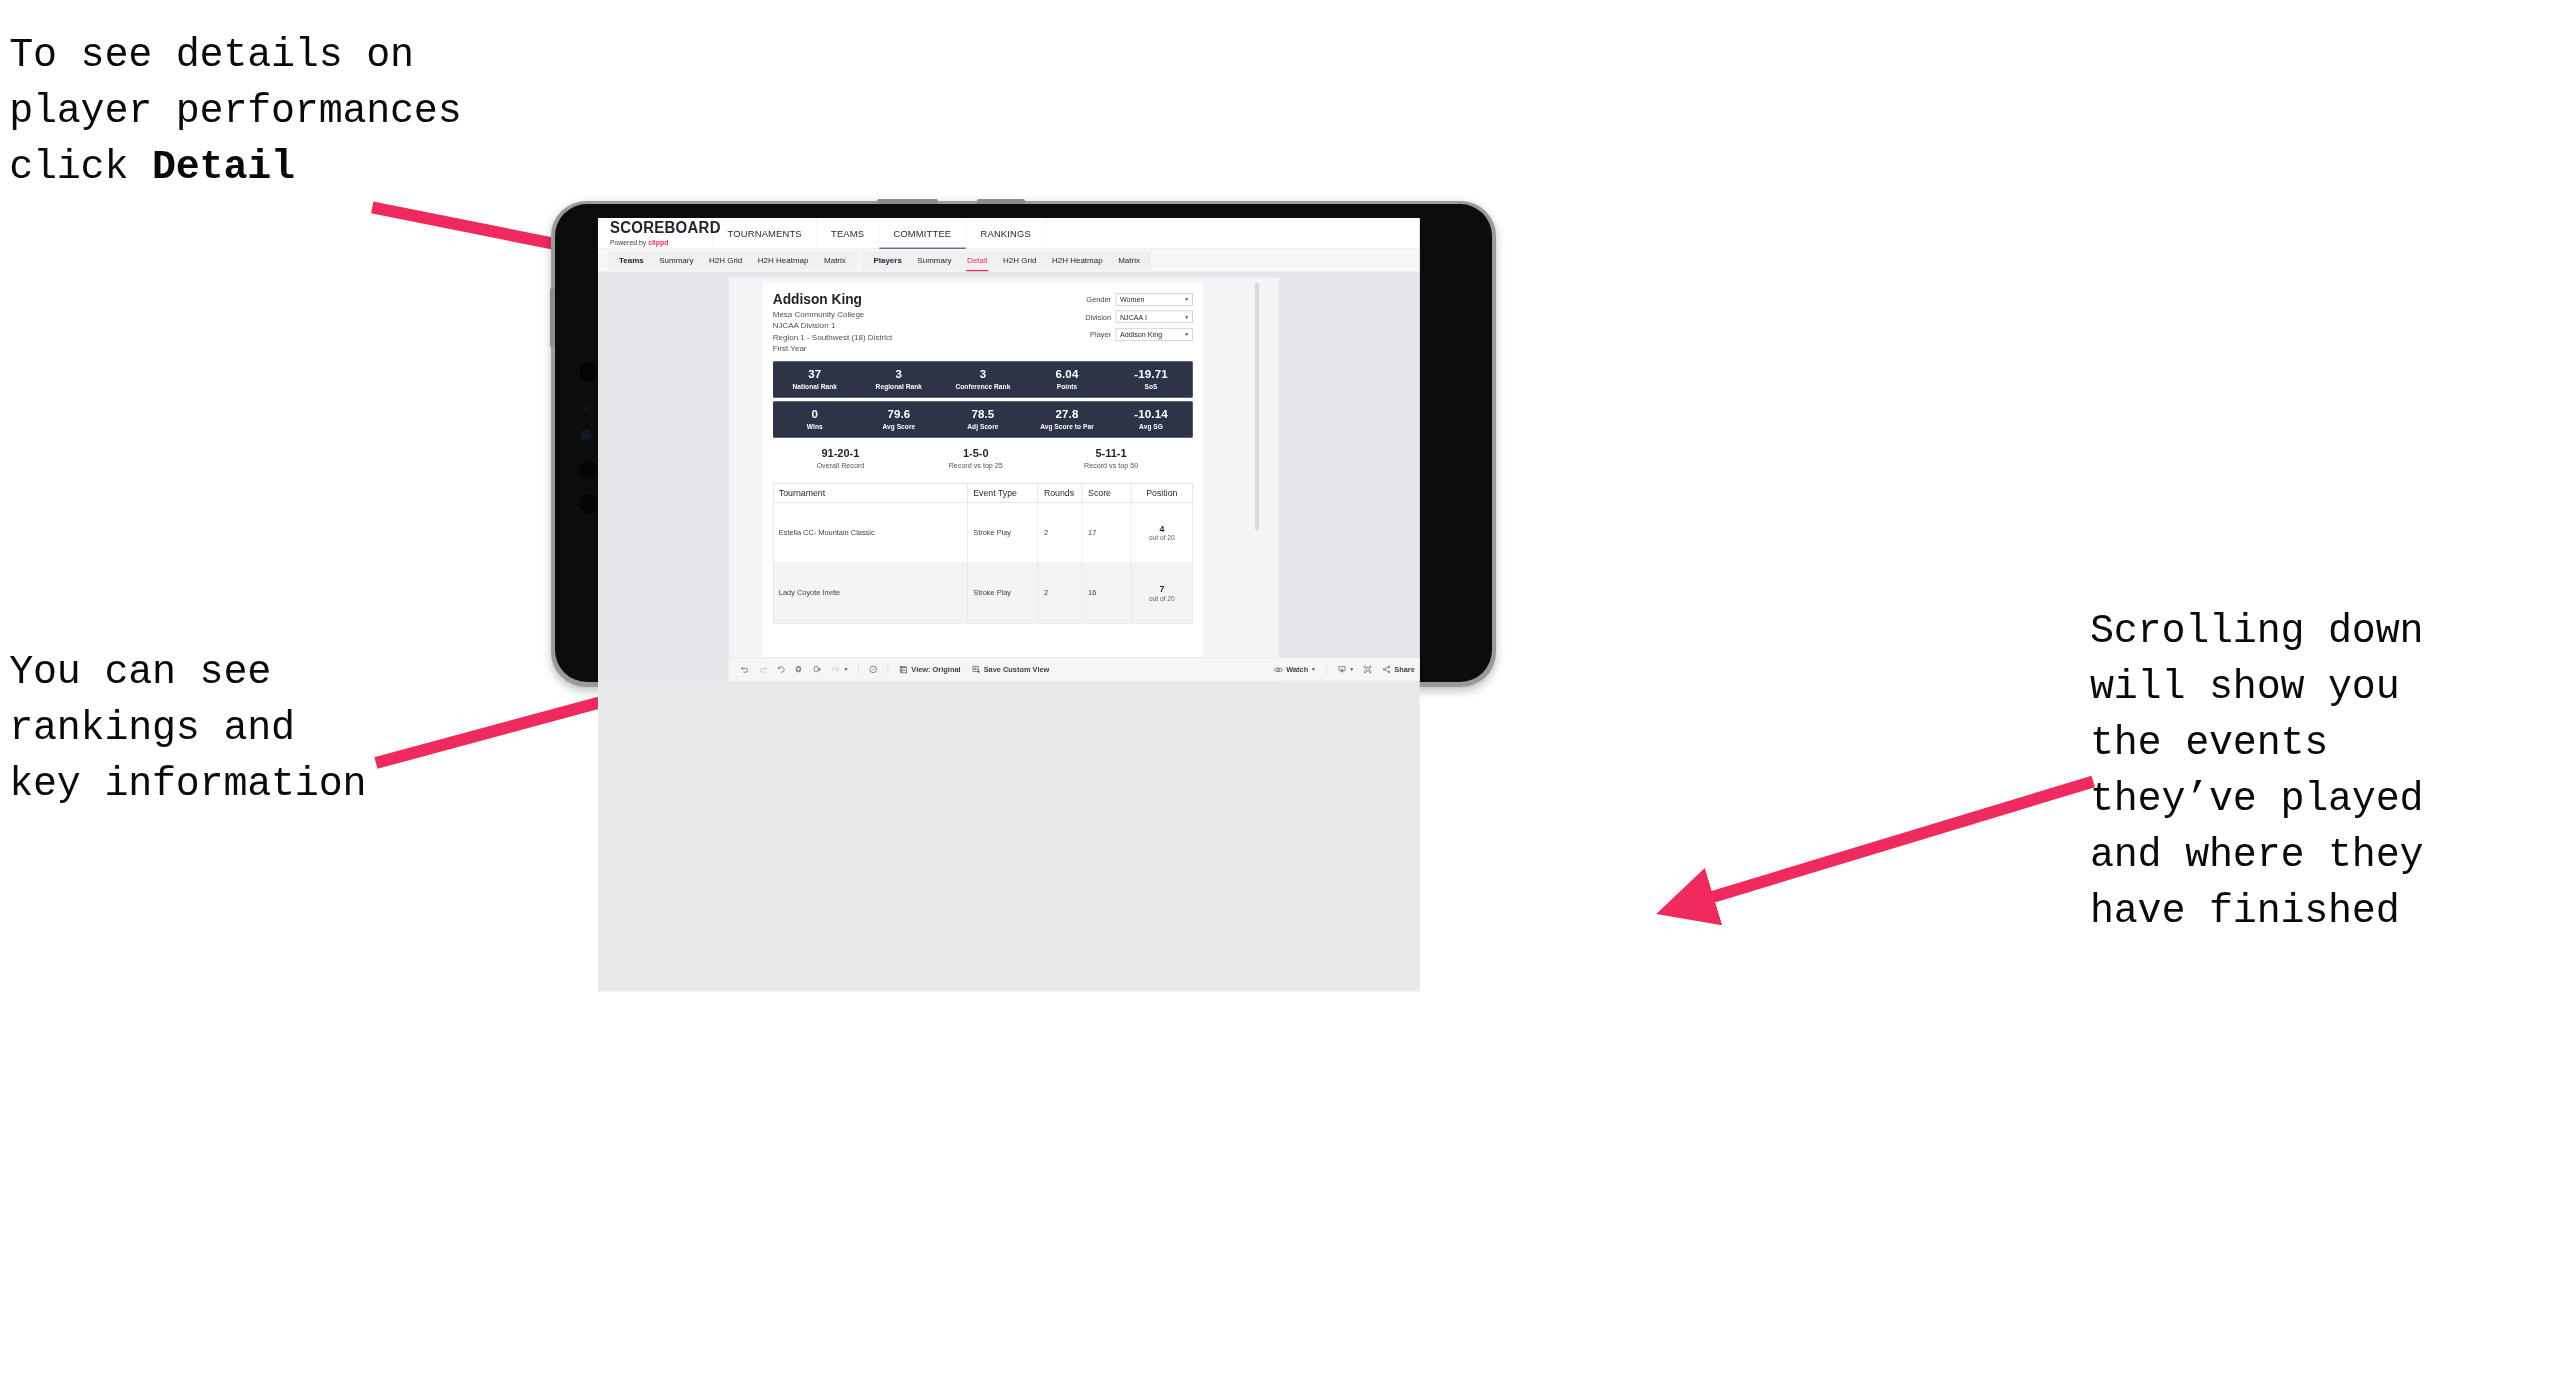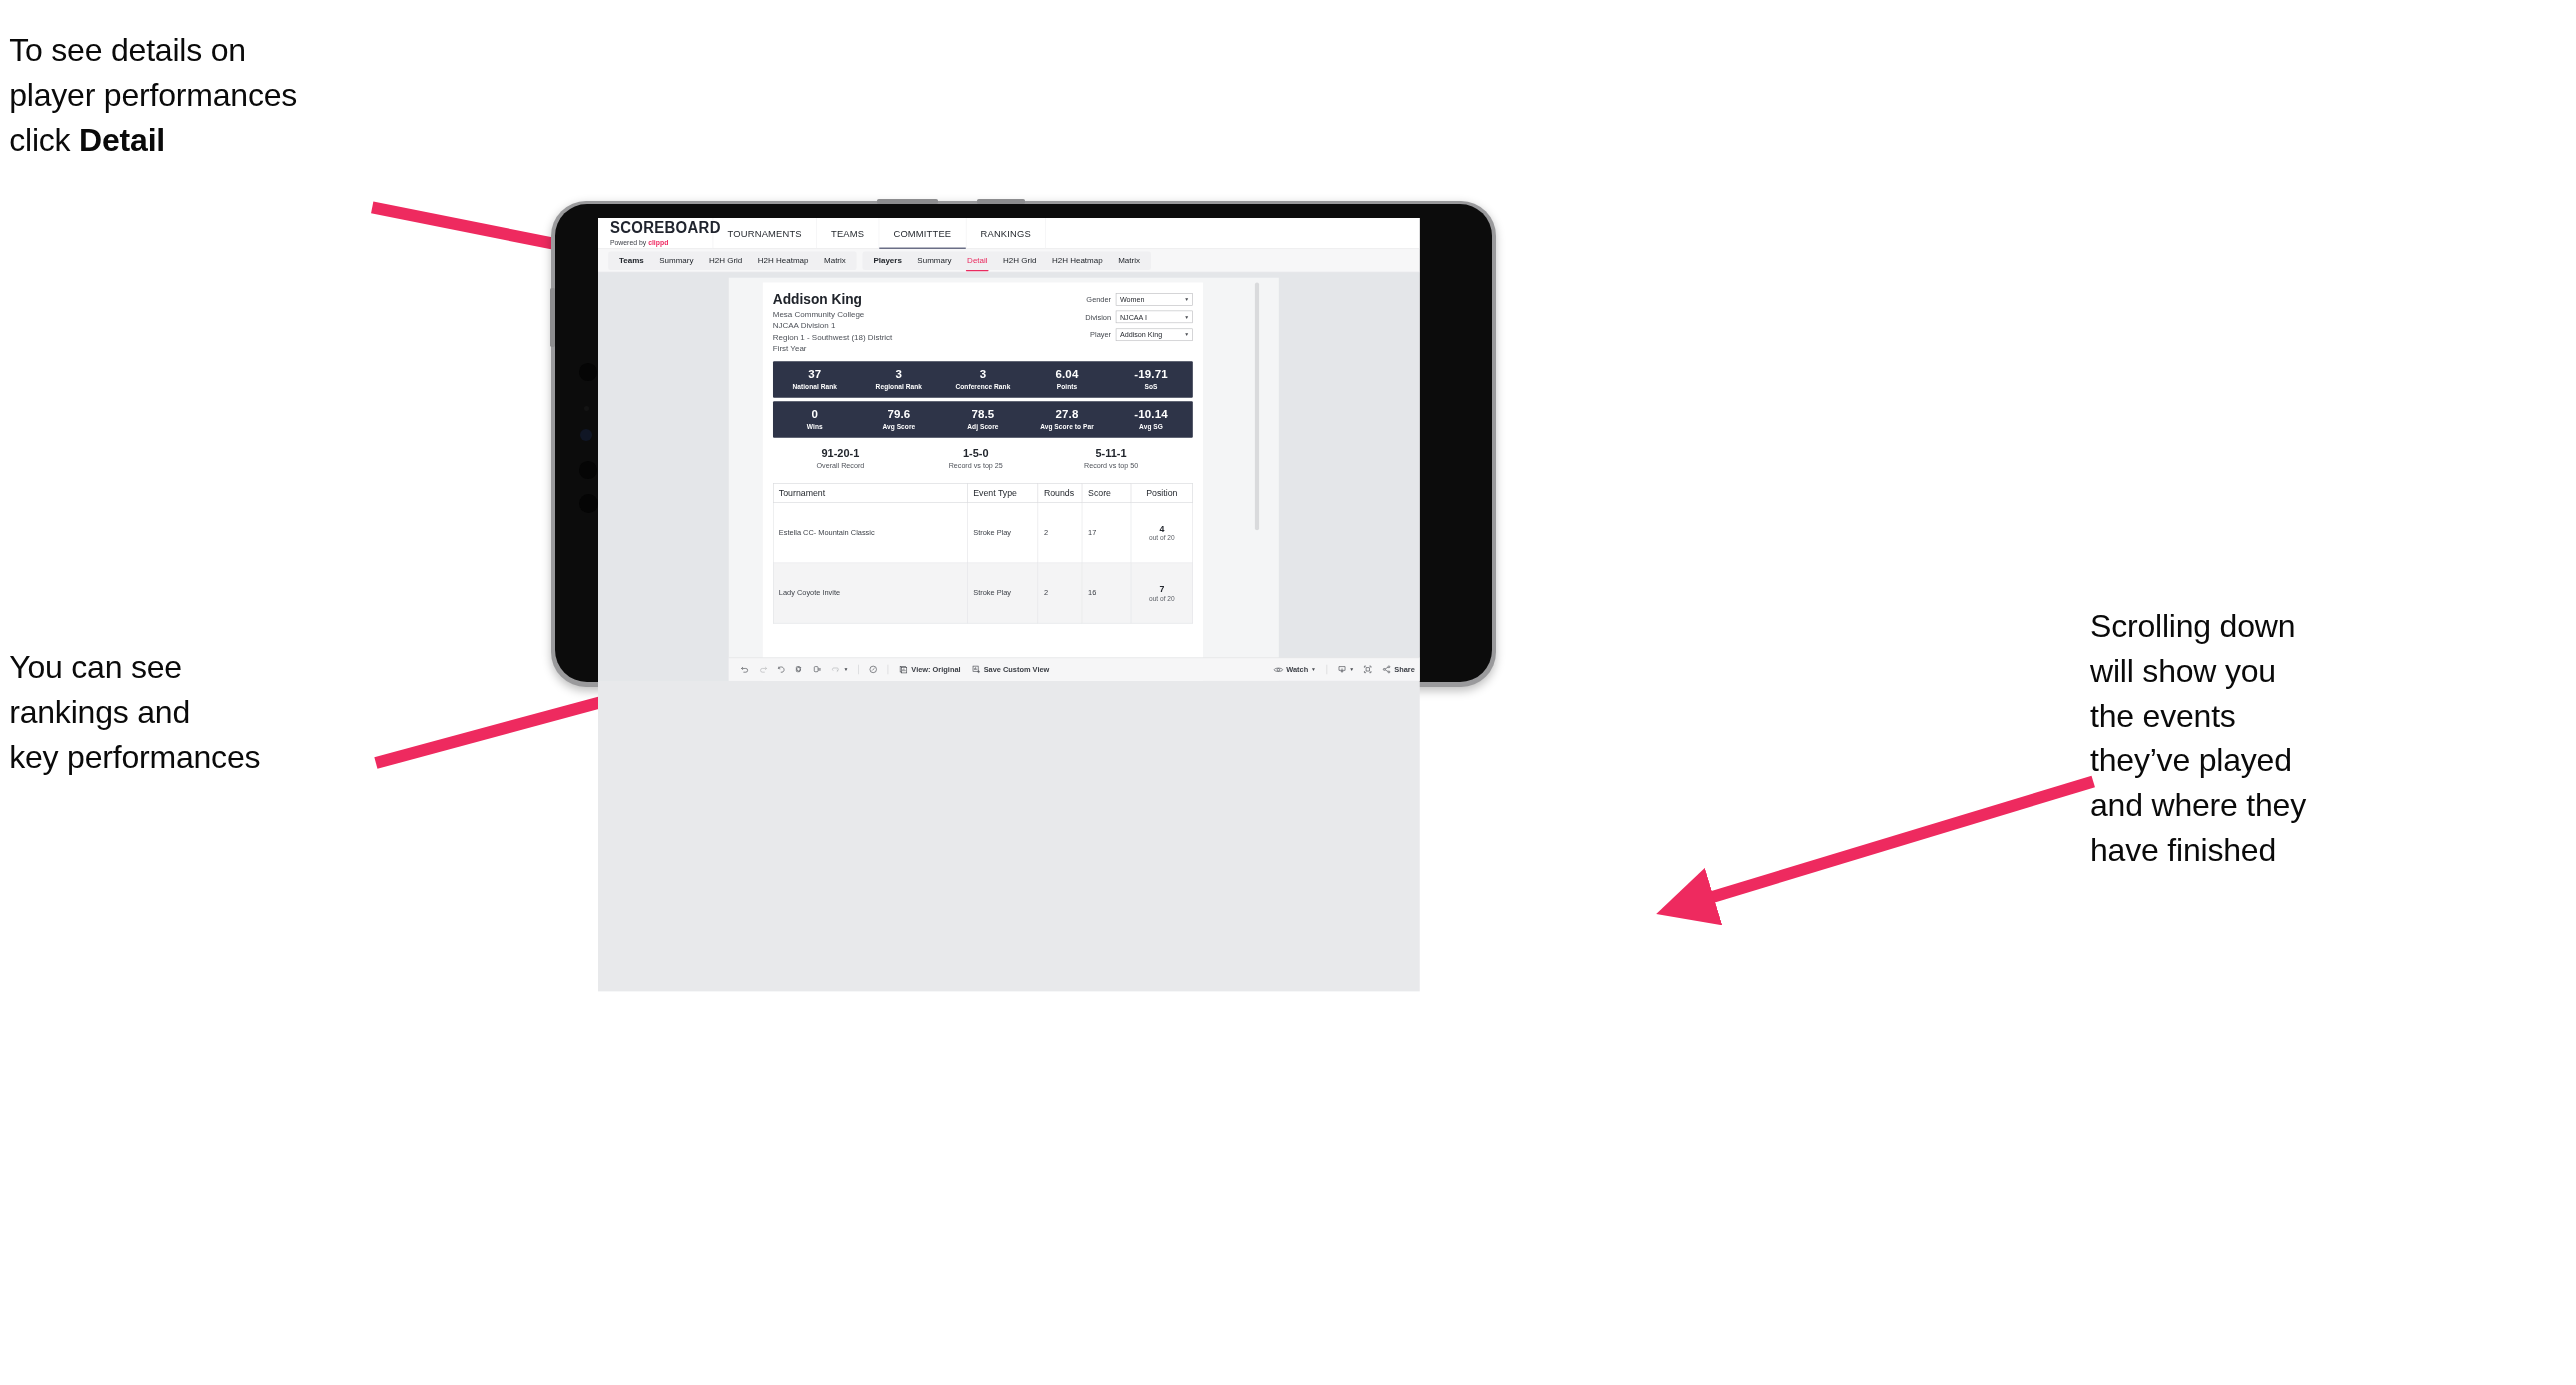--- a/index.html
+++ b/index.html
@@ -9,25 +9,26 @@
     background: #ffffff;
     font-family: "Liberation Sans", sans-serif;
     overflow: hidden;
   }
   #stage { position: relative; width: 2576px; height: 1386px; background: #fff; }
 
   
   .annot {
     position: absolute;
     color: #0a0a0a;
-    font-size: 32px;
+    font-size: 40px;
     line-height: 1.40;
     font-weight: 400;
     letter-spacing: -0.2px;
     white-space: pre-line;
+    font-family: Liberation Mono, monospace;
   }
   .annot b { font-weight: 700; }
   #annot-top-left  { left: 9.2px;  top: 28px;  width: 608px; }
   #annot-mid-left  { left: 9.2px;  top: 645px; width: 479px; }
   #annot-right     { left: 2090px; top: 580px; width: 479px; margin-top: 24px; }
 
   .arrow-svg { position: absolute; left: 0; top: 0; width: 2576px; height: 1386px; pointer-events: none; }
 
   
   #tablet {
@@ -185,21 +186,21 @@
 <body>
 
 <div id="stage">
 
   <div class="annot" id="annot-top-left"><span>To see details on
 player performances
 click </span><b>Detail</b></div>
 
   <div class="annot" id="annot-mid-left">You can see
 rankings and
-key performances</div>
+key information</div>
 
   <div class="annot" id="annot-right">Scrolling down
 will show you
 the events
 they’ve played
 and where they
 have finished</div>
 
   <svg class="arrow-svg" viewBox="0 0 2796 1504">
     <defs>

